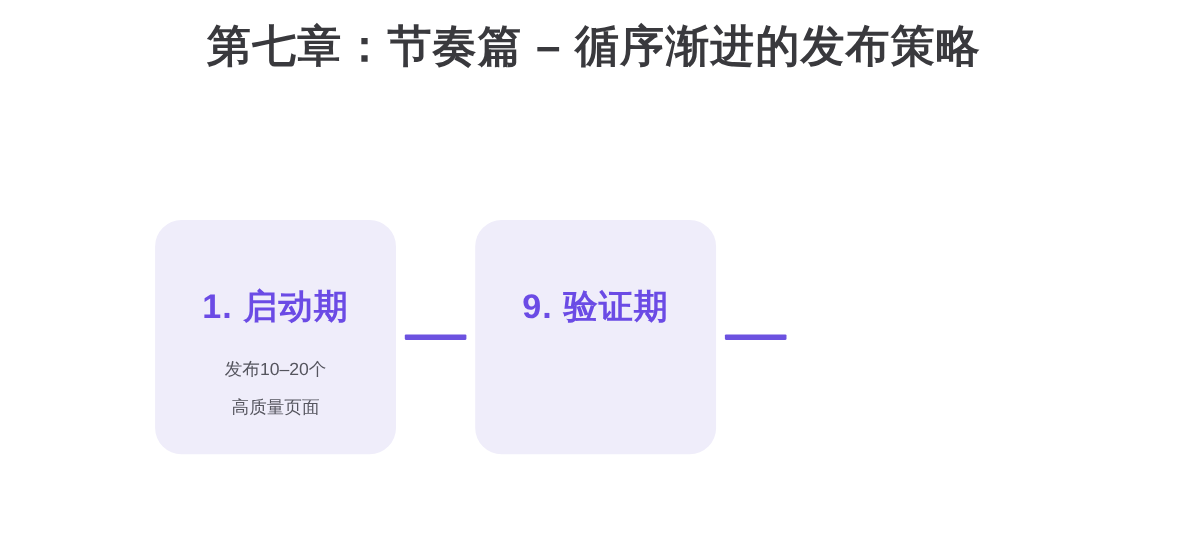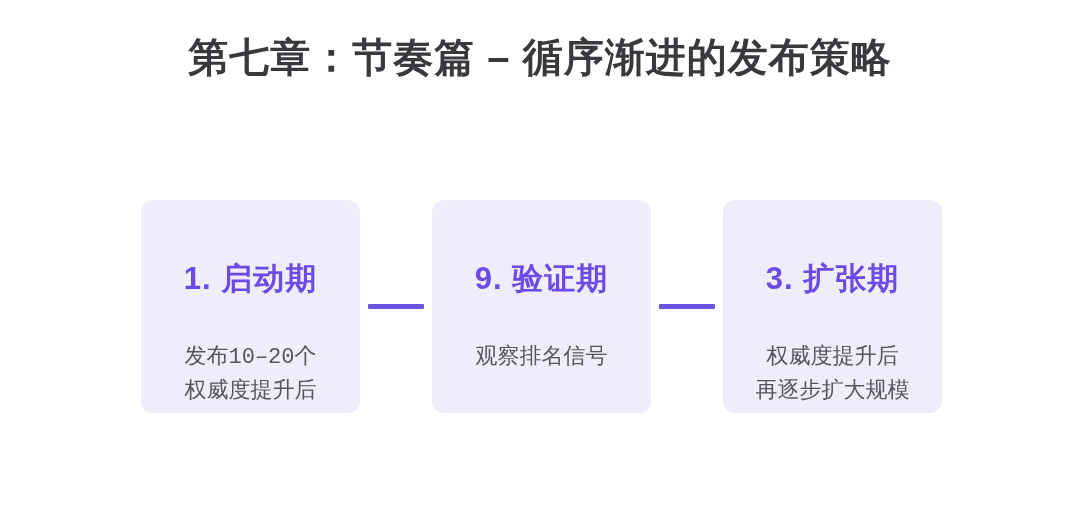--- a/index.html
+++ b/index.html
@@ -12,59 +12,58 @@
   }
   *{margin:0;padding:0;box-sizing:border-box;}
   html,body{width:1080px;height:507px;overflow:hidden;}
   body{
     background:var(--page-bg);
     font-family:"Liberation Sans","DejaVu Sans",sans-serif;
     position:relative;
   }
   .page-title{
     position:absolute;
-    top:30px;
+    top:14px;
     left:0;
     width:1080px;
     text-align:center;
     font-size:40px;
     font-weight:700;
     letter-spacing:1px;
     color:var(--title-text);
   }
   .flow{
     position:absolute;
     top:200px;
     left:141px;
     display:flex;
     align-items:center;
   }
   .step-card{
     width:219px;
     height:213px;
     background:var(--card-bg);
-    border-radius:12px;
+    border-radius:24px;
     display:flex;
     flex-direction:column;
     align-items:center;
     padding-top:58px;
   }
   .step-title{
     font-size:31px;
     font-weight:700;
     color:var(--accent);
     letter-spacing:1px;
   }
   .step-desc{
-    margin-top:41px;
+    margin-top:20px;
     text-align:center;
-    font-size:22px;
+    font-size:16px;
     line-height:34px;
     color:var(--body-text);
-    font-family:Liberation Mono, monospace;
   }
   .connector{
     width:56px;
     height:5px;
     margin:0 8px;
     background:var(--connector);
     border-radius:1px;
     flex:0 0 auto;
   }
 </style>
@@ -72,36 +71,28 @@
 <body>
 
 <h1 class="page-title">第七章：节奏篇 – 循序渐进的发布策略</h1>
 
 <div class="flow">
 
   <div class="step-card">
     <div class="step-title">1. 启动期</div>
     <div class="step-desc">
       <div>发布10–20个</div>
-      <div>权威度提升后</div>
+      <div>高质量页面</div>
     </div>
   </div>
 
   <div class="connector"></div>
 
   <div class="step-card">
     <div class="step-title">9. 验证期</div>
     <div class="step-desc">
-      <div>观察排名信号</div>
     </div>
   </div>
 
   <div class="connector"></div>
 
-  <div class="step-card">
-    <div class="step-title">3. 扩张期</div>
-    <div class="step-desc">
-      <div>权威度提升后</div>
-      <div>再逐步扩大规模</div>
-    </div>
-  </div>
 
 </div>
 
 </body></html>

